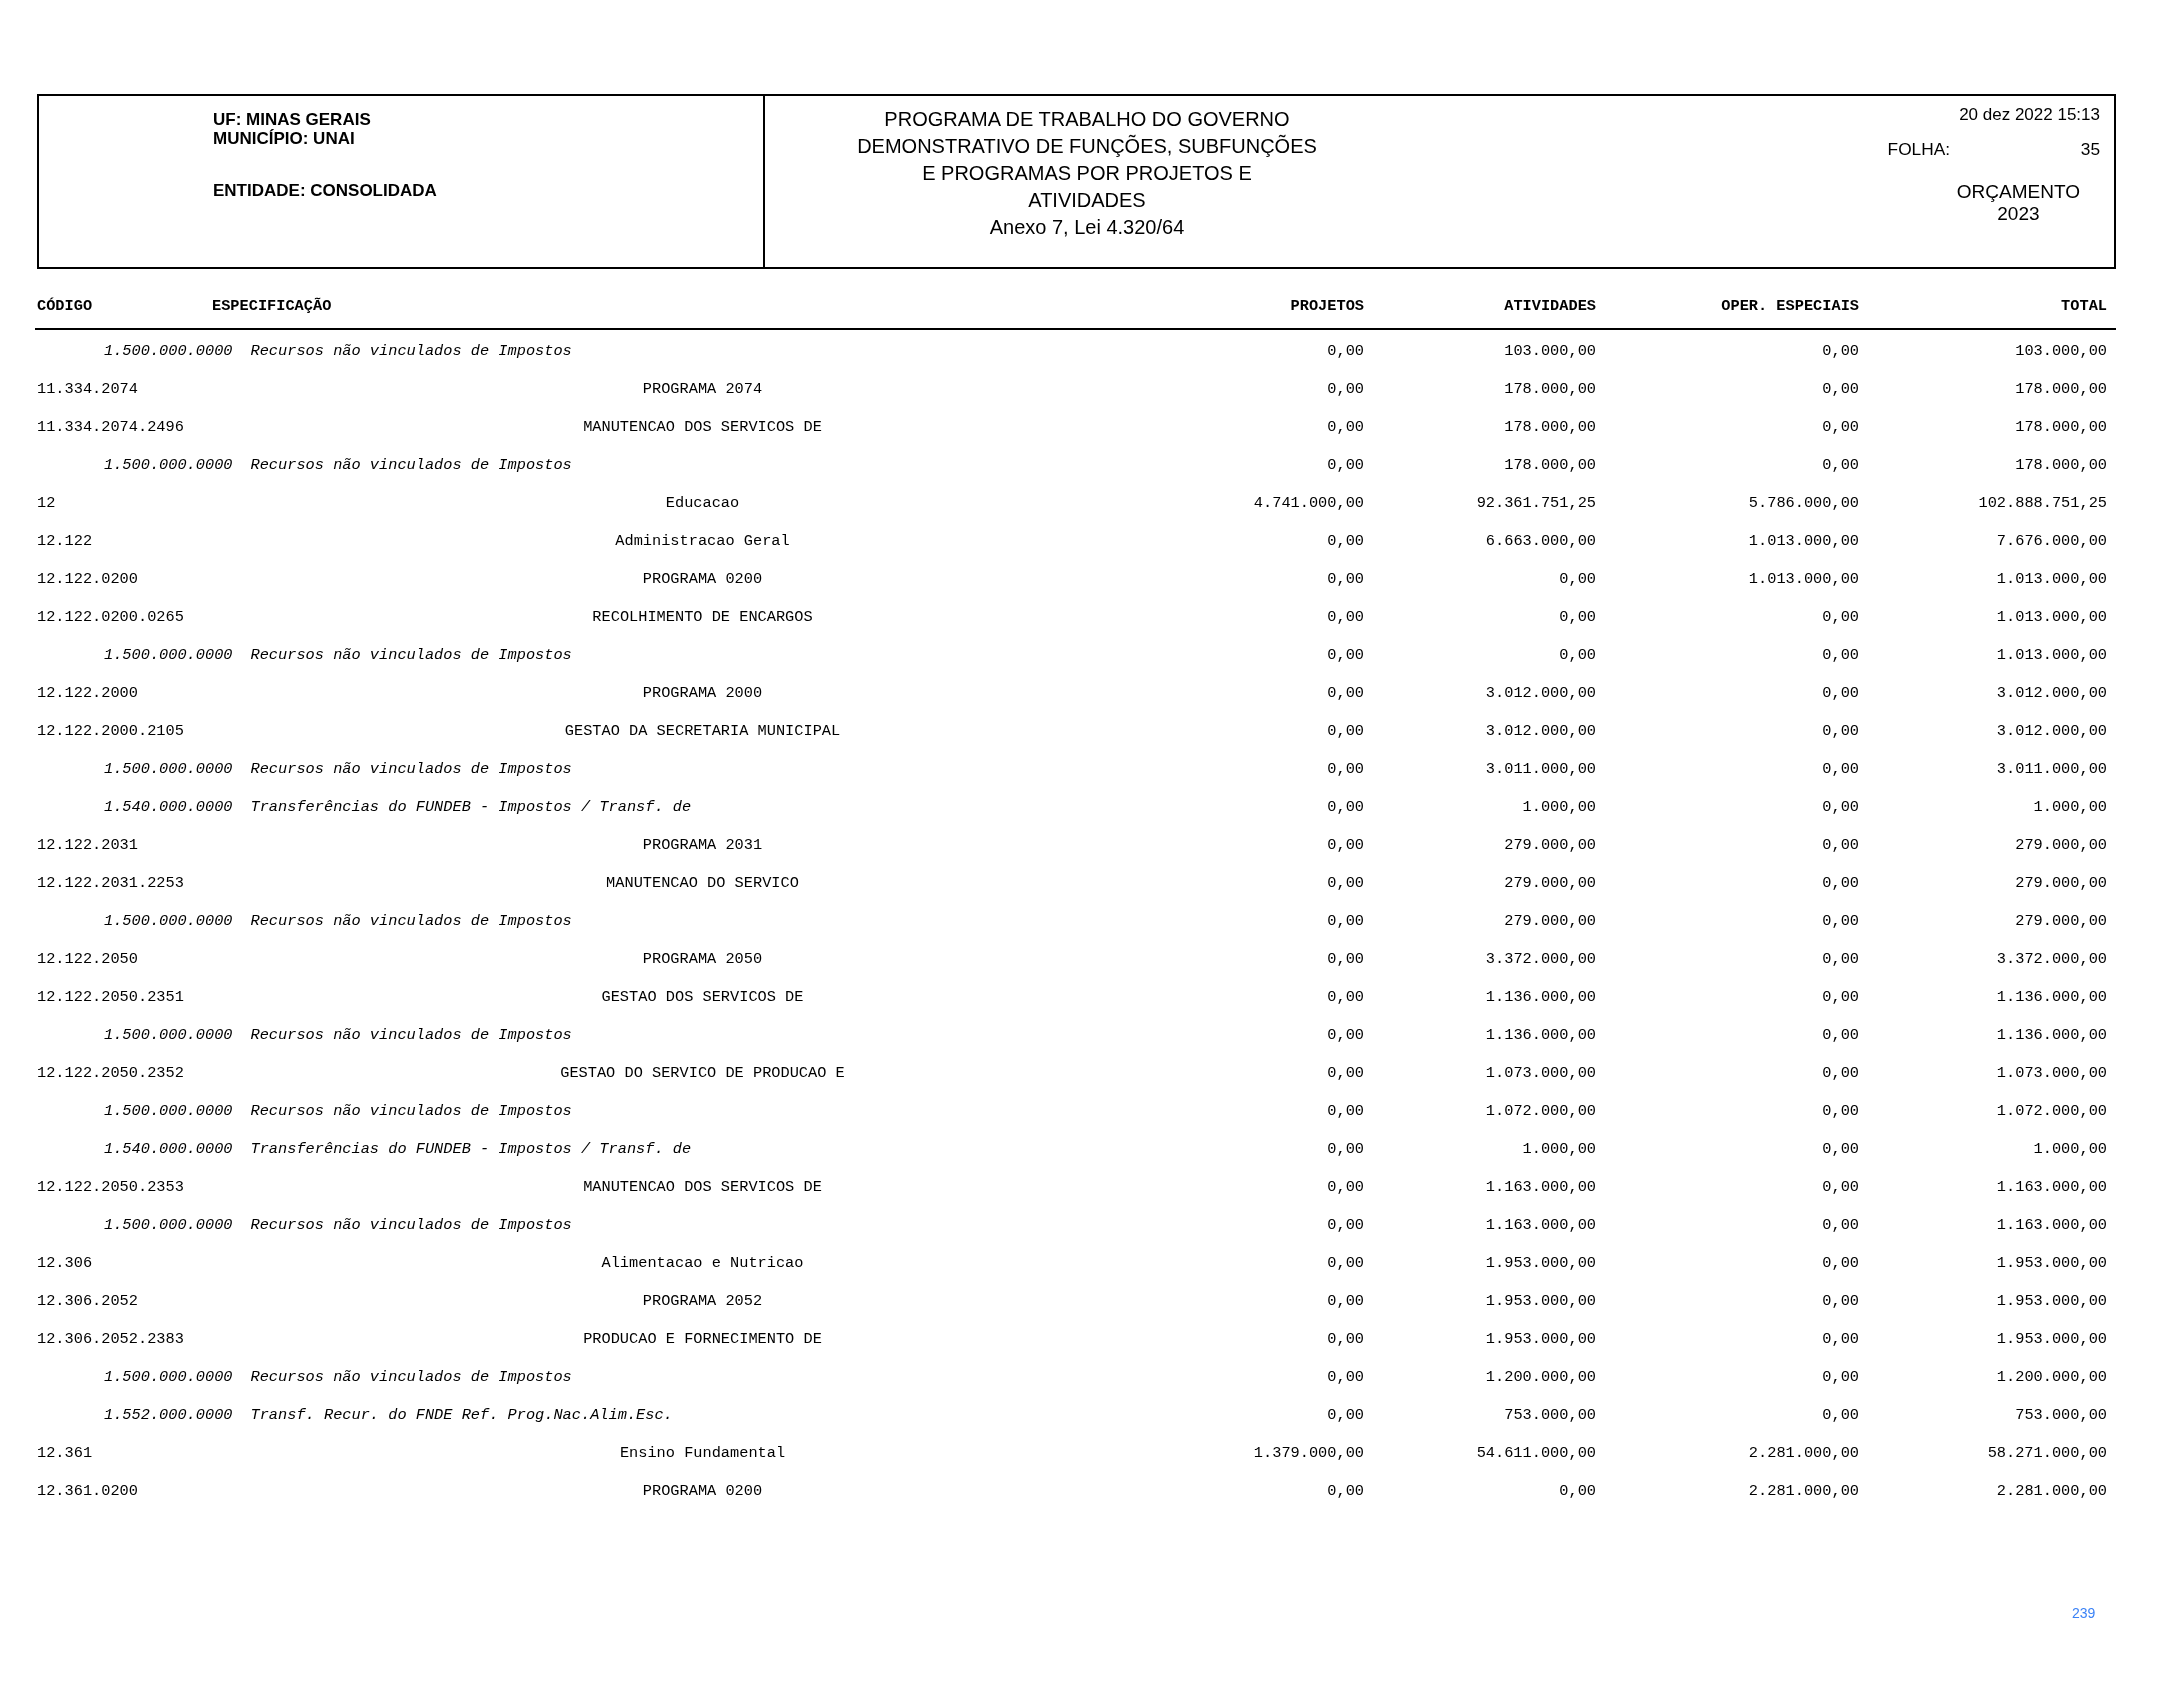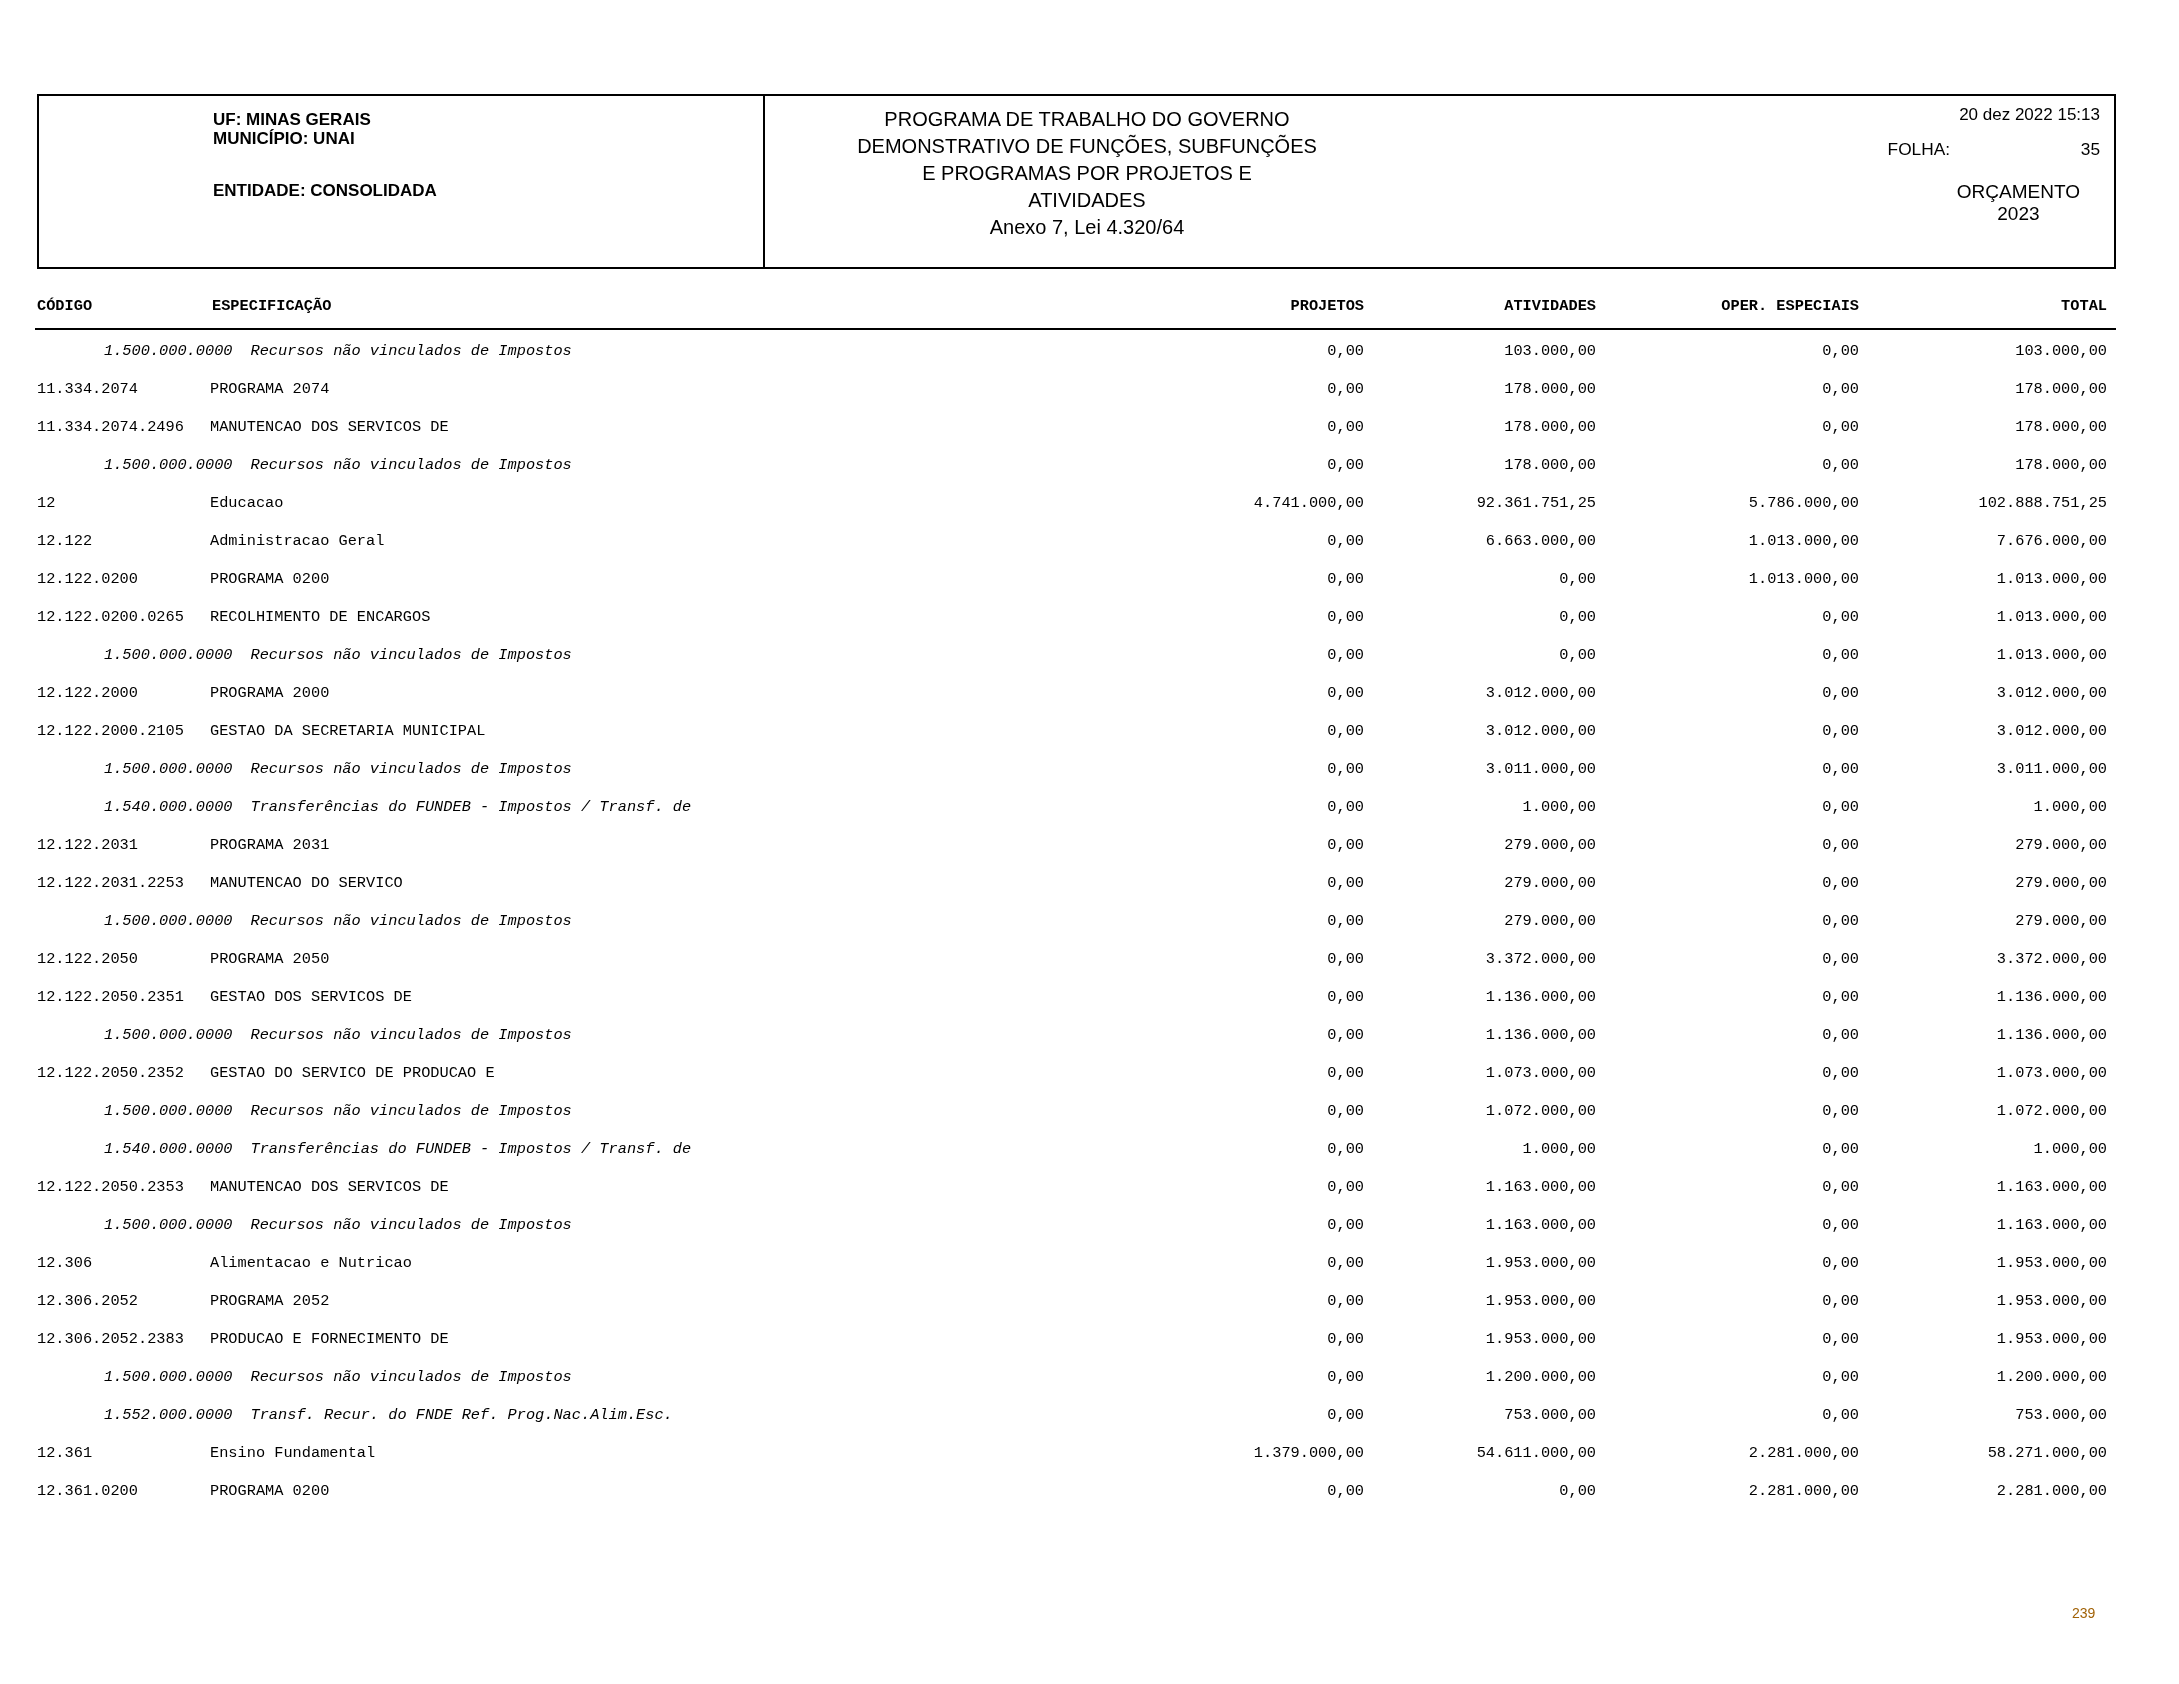--- a/index.html
+++ b/index.html
@@ -70,33 +70,33 @@
   .thead {
     font-weight: bold;
     padding: 4px 0 13px 0;
     border-bottom: 2px solid #000;
   }
   .thead .h-left { text-align: left; padding-left: 2px; white-space: nowrap; }
   .thead .h-num { text-align: right; padding-right: 9px; white-space: nowrap; }
   .tbody { padding-top: 2px; }
   .trow { height: 38px; align-items: center; }
   .c-code { grid-column: 1; padding-left: 2px; white-space: nowrap; }
-  .c-desc { grid-column: 2; white-space: nowrap; }
+  .c-desc { grid-column: 2; white-space: nowrap; text-align: center; }
   .trow.resource .c-label {
     grid-column: 1 / span 2;
     padding-left: 69px;
     font-style: italic;
     white-space: nowrap;
   }
   .trow.resource .r-desc { margin-left: 18px; }
   .num { text-align: right; padding-right: 9px; white-space: nowrap; }
 
   .page-number {
     position: absolute; left: 2072px; top: 1605px;
-    font-size: 14px; color: #a16207;
+    font-size: 14px; color: #3b82f6;
     font-family: "Liberation Sans", sans-serif;
   }
 </style>
 </head>
 <body>
 
 <div class="header-box">
   <div class="hb-left">
     <div class="id-line uf">UF: MINAS GERAIS</div>
     <div class="id-line mun">MUNICÍPIO: UNAI</div>

